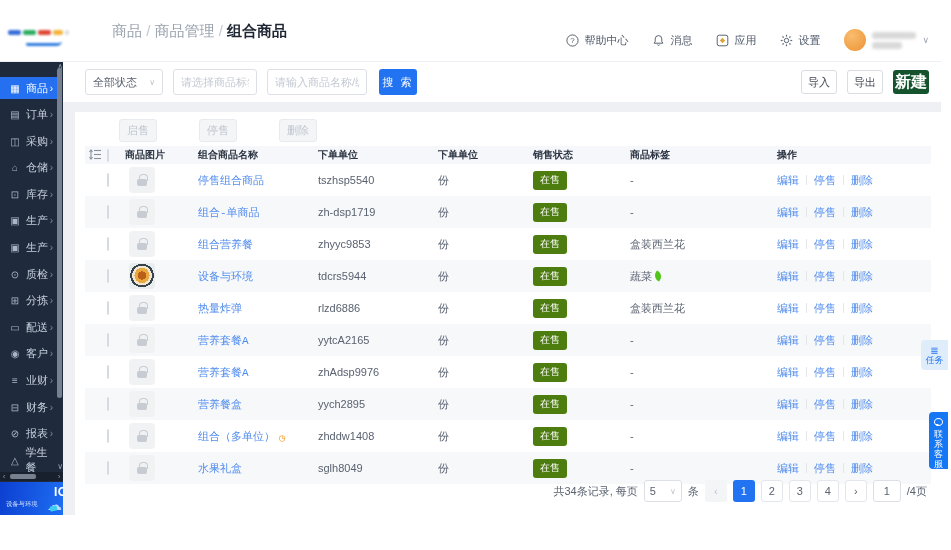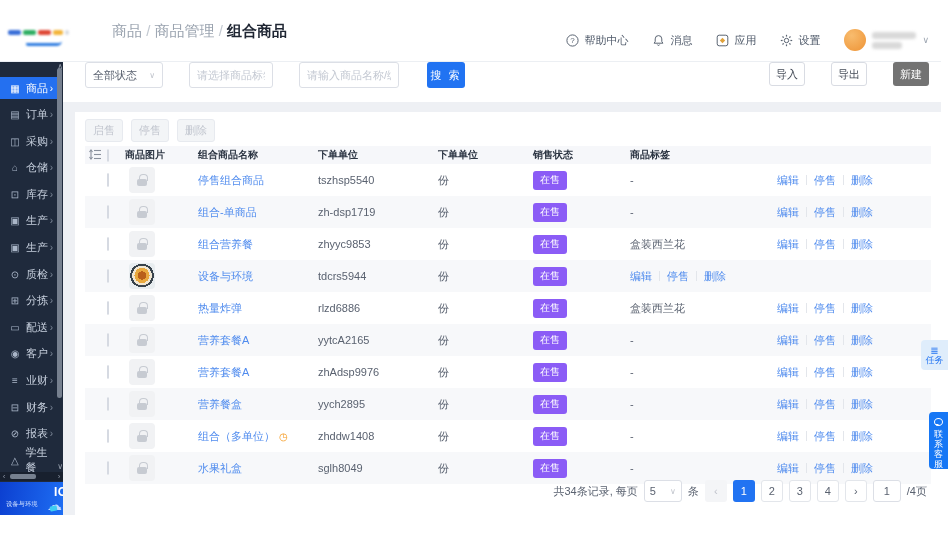--- a/index.html
+++ b/index.html
@@ -43,51 +43,51 @@
   .hscroll .thumb { width:26px; height:5px; background:#76808f; border-radius:2px; margin-left:2px; }
   .hscroll .sp { flex:1; }
   .iot { position:absolute; bottom:0; left:0; width:63px; height:33px; background:linear-gradient(100deg,#0c3fd0,#1e6ef3); color:#fff; padding:3px 0 0 6px; overflow:hidden; }
   .iot-title { font-size:12px; font-weight:bold; letter-spacing:.5px;padding-left:48px; }
   .iot-sub { font-size:7px; color:#cfe0ff; transform:scale(.9); transform-origin:left; }
   .cloud { position:absolute; right:1px; bottom:1px; font-size:15px; color:#bcd9ff; }
   .cloud-screen { position:absolute; right:6px; bottom:4px; width:7px; height:5px; background:#3ecdf2; border-radius:1px; transform:rotate(-10deg); }
 
   
   .main { position:absolute; left:63px; top:44px; right:0; bottom:0; background:#eef0f4; }
-  .filterbar { height:40px; background:#fff; display:flex; align-items:flex-start; padding:0 12px 0 22px; gap:26px; }
+  .filterbar { height:40px; background:#fff; display:flex; align-items:center; padding:0 12px 0 22px; gap:10px; }
   .select { width:78px; height:26px; border:1px solid #dcdfe6; border-radius:3px; font-size:11px; color:#5a6270; display:flex; align-items:center; justify-content:space-between; padding:0 7px; background:#fff; cursor:pointer; }
   .sel-chev { color:#c0c4cc; font-size:8px; }
   .finput { height:26px; border:1px solid #dcdfe6; border-radius:3px; font-size:11px; padding:0 7px; color:#5a6270; outline:none; }
   .finput::placeholder { color:#c3c8d2; }
   .in-tag { width:84px; } .in-name { width:100px; margin-left:0; }
   .btn-search { width:38px; height:26px; background:#2173f2; color:#fff; font-size:11px; border:none; border-radius:3px; letter-spacing:2px; cursor:pointer; margin-left:2px; }
   .fspacer { flex:1; }
   .btn-plain { width:36px; height:24px; border:1px solid #d9dce3; background:#fff; border-radius:3px; font-size:11px; color:#434a56; cursor:pointer; }
-  .btn-primary { width:36px; height:24px; border:none; background:#737373; border-radius:3px; font-size:11px; color:#fff; cursor:pointer; }
+  .btn-primary { width:36px; height:24px; border:none; background:#14532d; border-radius:3px; font-size:16px; color:#fff; cursor:pointer;font-weight:bold; }
 
   .card { position:absolute; left:12px; right:0; top:50px; bottom:0; background:#fff; }
   .bulk { position:absolute; top:7px; left:10px; display:flex; gap:8px; }
-  .bulk-btn { width:38px; height:23px; background:#f3f5f7; border:1px solid #e7eaef; border-radius:3px; color:#c0c5ce; font-size:11px; cursor:not-allowed; }
+  .bulk-btn { width:38px; height:23px; background:#f3f5f7; border:1px solid #e7eaef; border-radius:3px; color:#c0c5ce; font-size:11px; cursor:not-allowed;margin-left:34px; }
 
   .grid { display:grid; grid-template-columns:22px 18px 73px 120px 120px 95px 97px 147px 1fr; align-items:center; }
   .thead { position:absolute; top:34px; left:10px; right:10px; height:18px; background:#f6f7fa; font-size:10px; color:#2b3442; font-weight:bold; }
   .tbody { position:absolute; top:52px; left:10px; right:10px; }
   .trow { height:32px; font-size:11px; color:#5a6270; }
   .trow:nth-child(even) { background:#f7f8fa; }
   .cb { width:12px; height:12px; border:1px solid #d6dae2; border-radius:2px; background:#fff; cursor:pointer; }
   .sorticon { margin-left:4px; }
   .imgbox { width:26px; height:26px; border-radius:4px; background:#f1f2f4; display:flex; align-items:center; justify-content:center; margin-left:4px; }
   .lock { width:10px; height:7px; background:#c7cbd2; border-radius:2px; position:relative; margin-top:5px; }
   .lock::before { content:''; position:absolute; top:-5px; left:1.5px; width:7px; height:6px; border:1.8px solid #c7cbd2; border-bottom:none; border-radius:4px 4px 0 0; }
   .photo { width:26px; height:26px; border-radius:4px; margin-left:4px;
     background:radial-gradient(circle at 50% 48%, #b95f1a 0 22%, #e9a93f 22% 40%, #f0e6d2 40% 52%, #39434c 52% 63%, #e8edf0 63%); }
-  .name-link { color:#4f8bee; cursor:pointer; display:inline-flex; align-items:center; gap:4px; }
+  .name-link { color:#4f8bee; cursor:pointer; display:inline-flex; align-items:flex-end; gap:4px;font-family:Liberation Mono, monospace; }
   .warn { color:#f59b22; font-size:10px; }
   .leaf { display:inline-block; width:8px; height:8px; background:#52c41a; border-radius:0 80% 0 80%; transform:rotate(35deg); margin-left:2px; }
-  .badge { display:inline-block; background:#8b5cf6; color:#fff; font-size:10px; padding:2.5px 7px; border-radius:3px; }
+  .badge { display:inline-block; background:#4d7c0f; color:#fff; font-size:10px; padding:2.5px 7px; border-radius:3px; }
   .ops { display:flex; align-items:center; font-size:11px;text-align:right; }
   .ops a { color:#4f8bee; cursor:pointer; text-decoration:none; }
   .sep { width:1px; height:10px; background:#e3e6eb; margin:0 7px; }
   .tagcell { color:#5a6270; display:flex; align-items:center; }
 
   .pager { position:absolute; bottom:13px; right:14px; display:flex; align-items:center; gap:6px; font-size:11px; color:#5a6270; }
   .psel { width:38px; height:22px; border:1px solid #dcdfe6; border-radius:3px; display:flex; align-items:center; justify-content:space-between; padding:0 5px; cursor:pointer; background:#fff; }
   .pbtn { min-width:22px; height:22px; border:1px solid #e3e6eb; background:#fff; border-radius:3px; display:flex; align-items:center; justify-content:center; color:#5a6270; cursor:pointer; font-size:11px; }
   .pbtn.prev { background:#f4f5f7; color:#c0c4cc; border:none; }
   .pbtn.active { background:#2173f2; color:#fff; border:none; }
@@ -319,20 +319,21 @@
               </g>
             </svg>
         </div>
         <div><span class="cb"></span></div>
         <div>商品图片</div>
         <div>组合商品名称</div>
         <div>下单单位</div>
         <div>下单单位</div>
         <div>销售状态</div>
         <div>商品标签</div>
+        <div>操作</div>
       </div>
 
       <div class="tbody">
 
           <div class="trow grid">
             <div></div>
             <div><span class="cb"></span></div>
             <div>
               <div class="imgbox">
                 <span class="lock"></span>
@@ -417,20 +418,24 @@
             <div>
 
               <div class="photo"></div>
             </div>
             <div><span class="name-link">
                 <span>设备与环境</span>
               </span></div>
             <div>tdcrs5944</div>
             <div>份</div>
             <div><span class="badge">在售</span></div>
+            <div class="tagcell">
+              <span>蔬菜</span>
+              <span class="leaf"></span>
+            </div>
             <div class="ops">
               <a>编辑</a>
               <i class="sep"></i>
               <a>停售</a>
               <i class="sep"></i>
               <a>删除</a>
             </div>
           </div>
 
           <div class="trow grid">

